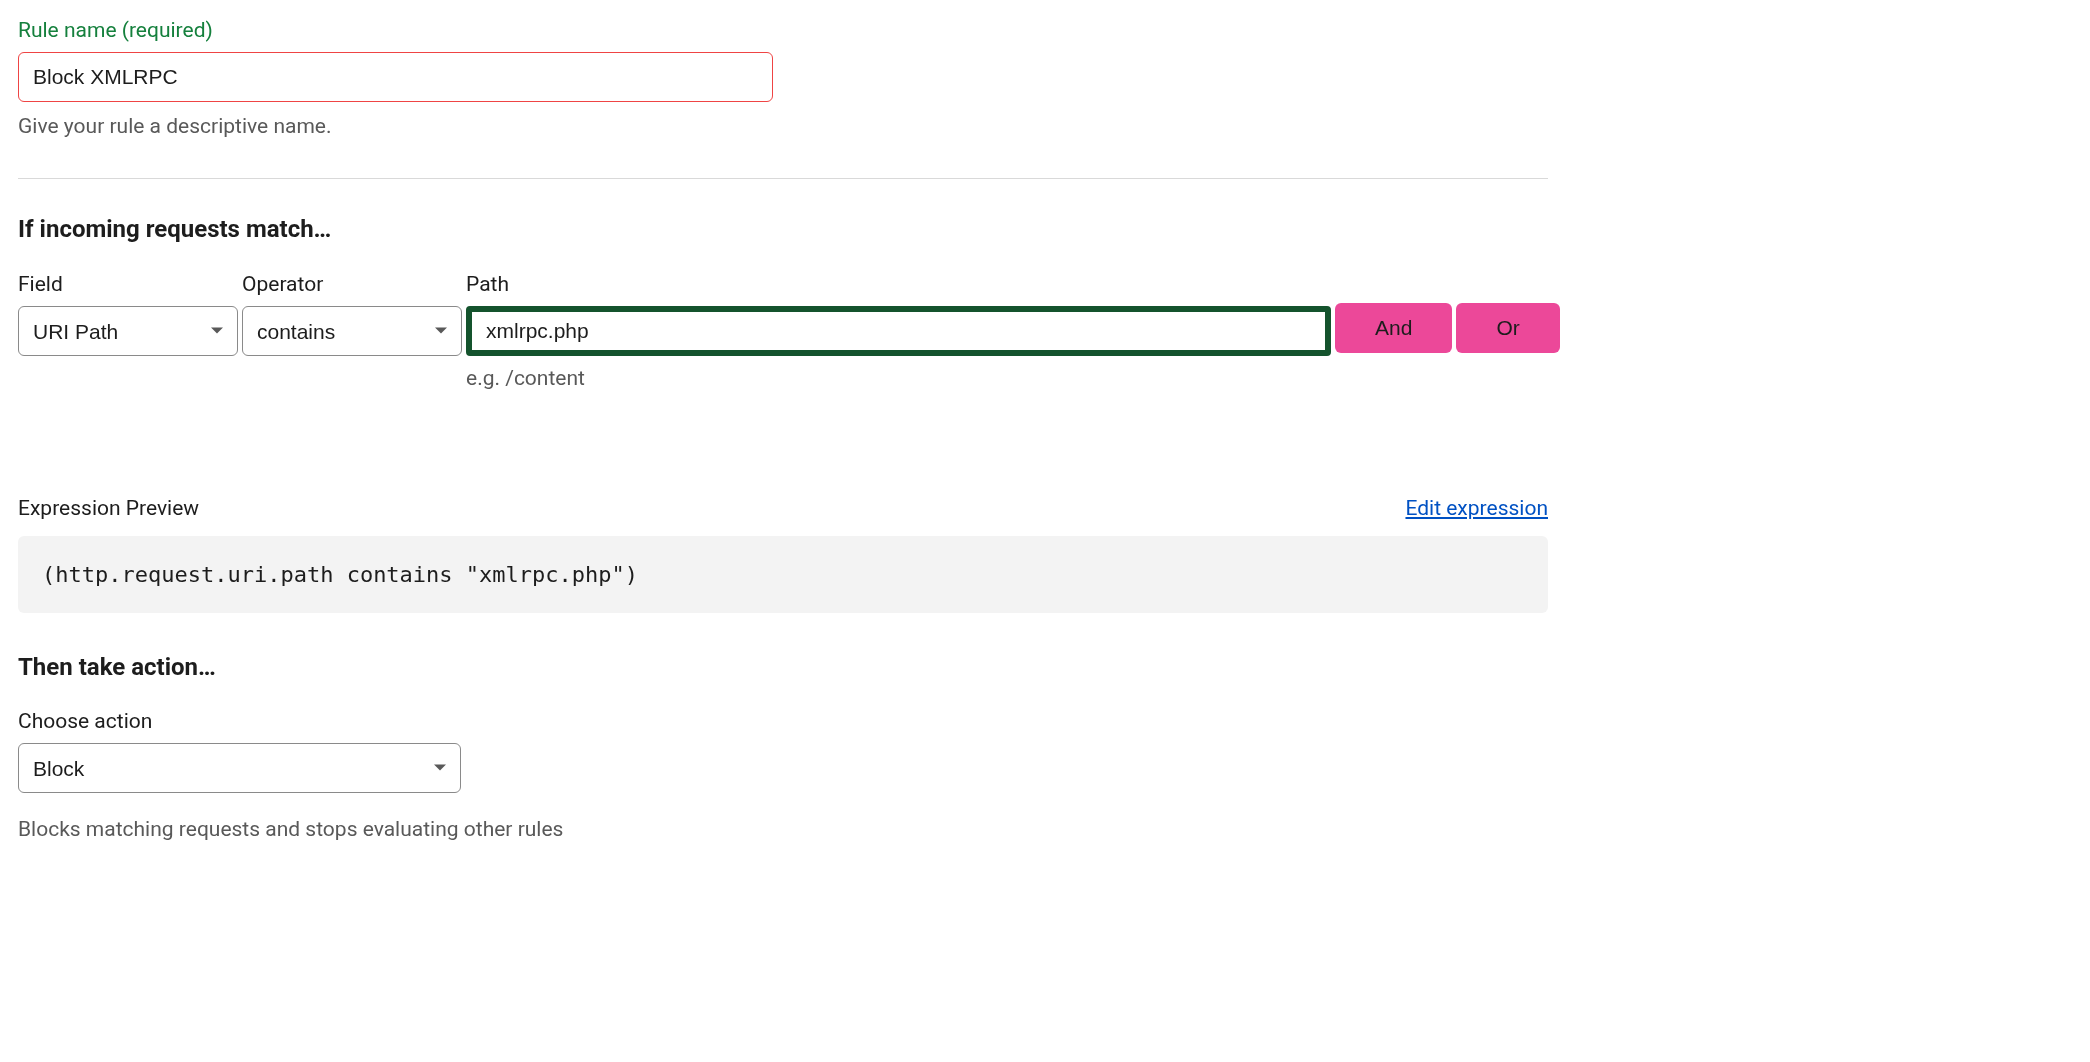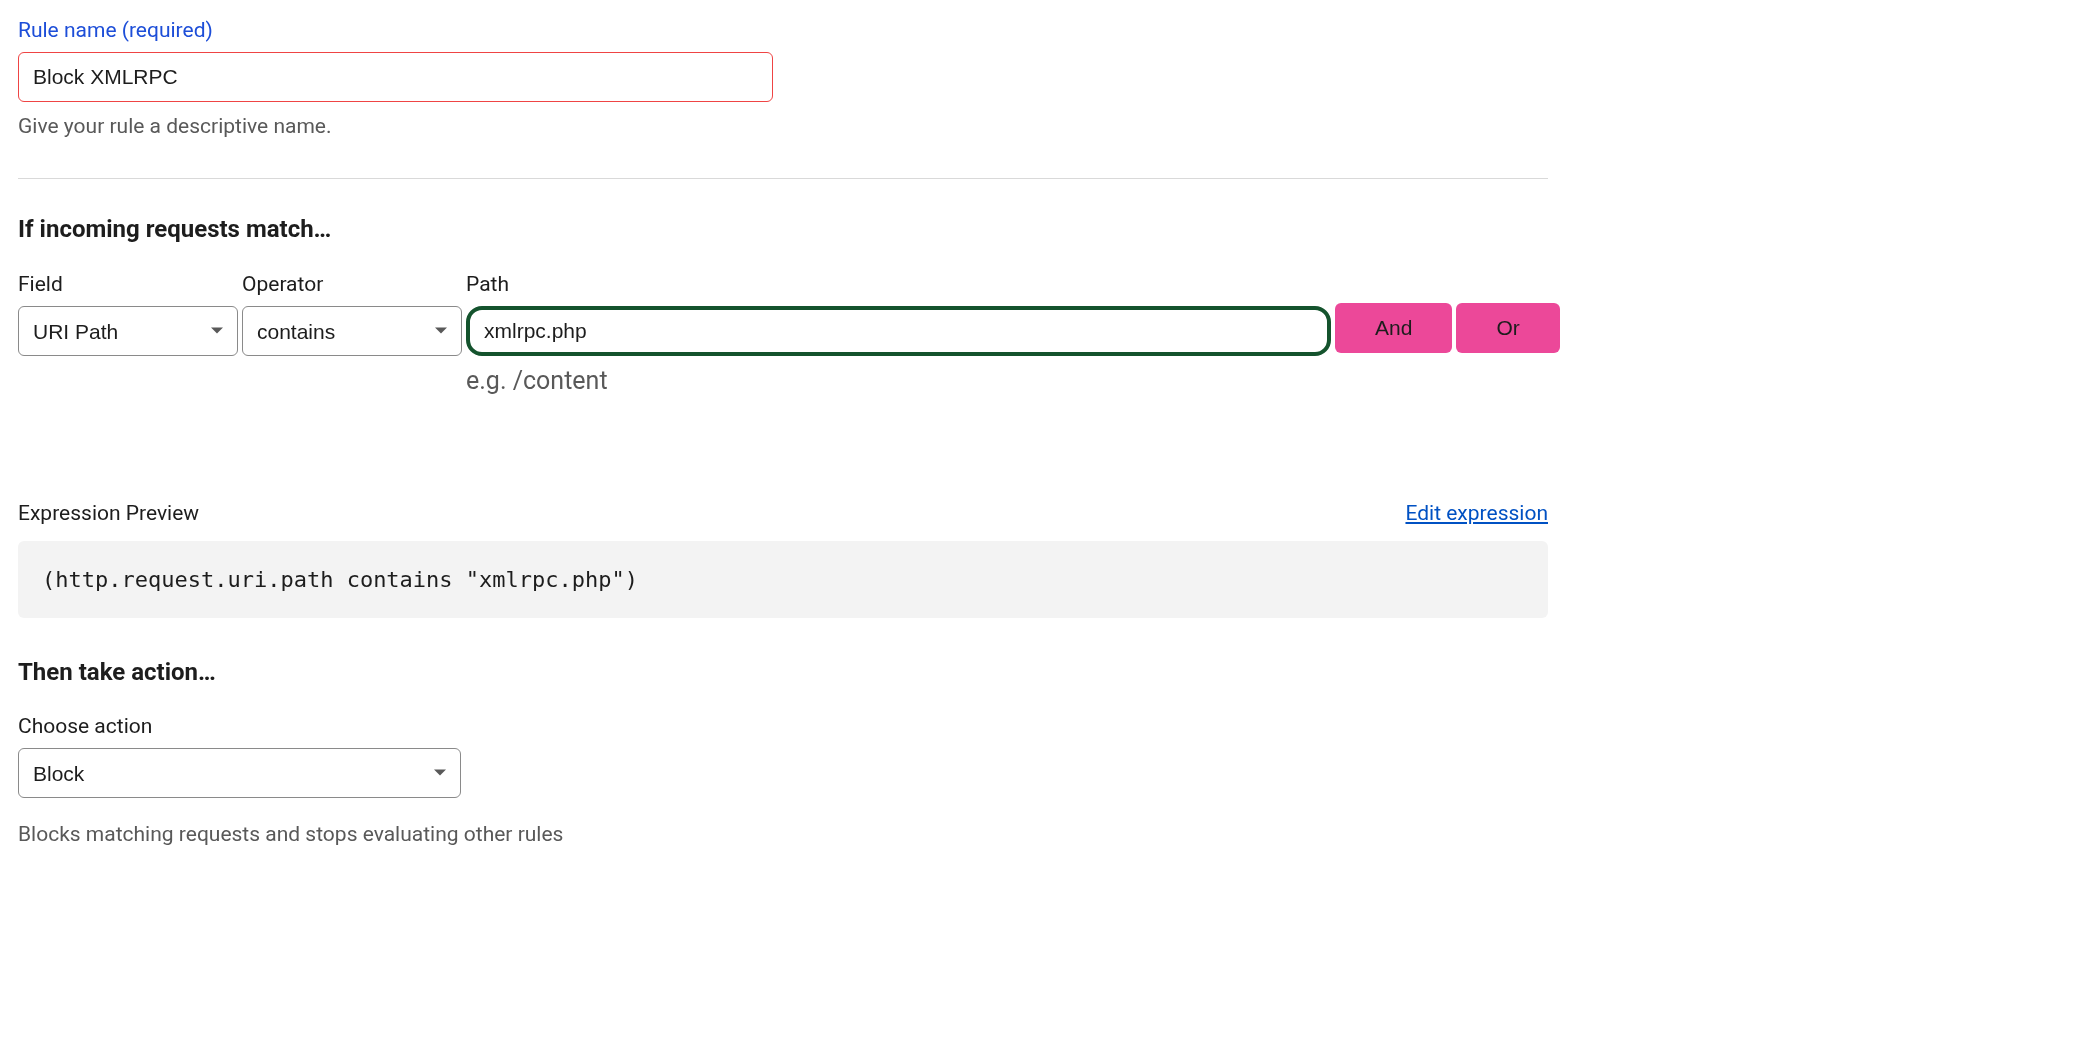--- a/index.html
+++ b/index.html
@@ -13,21 +13,21 @@
     color: #1d1d1d;
     background: #fff;
     padding: 18px;
   }
   .container {
     max-width: 1530px;
   }
   .label {
     display: block;
     font-size: 21px;
-    color: #1d4ed8;
+    color: #15803d;
     margin-bottom: 10px;
   }
   .text-input {
     width: 755px;
     max-width: 100%;
     height: 50px;
     padding: 0 14px;
     font-size: 21px;
     color: #1d1d1d;
     background: #fff;
@@ -94,27 +94,27 @@
   }
   .w-field { width: 220px; }
   .w-operator { width: 220px; }
   .w-action { width: 443px; }
   .value-input {
     height: 50px;
     padding: 0 14px;
     font-size: 21px;
     color: #1d1d1d;
     background: #fff;
-    border: 4px solid #14532d;
-    border-radius: 16px;
+    border: 6px solid #14532d;
+    border-radius: 4px;
     outline: none;
     width: 865px;
   }
   .value-hint {
-    font-size: 25px;
+    font-size: 21px;
     color: #595959;
     margin-top: 10px;
   }
   .btn {
     height: 50px;
     padding: 0 40px;
     font-size: 21px;
     color: #1d1d1d;
     background: #ec4899;
     border: none;

